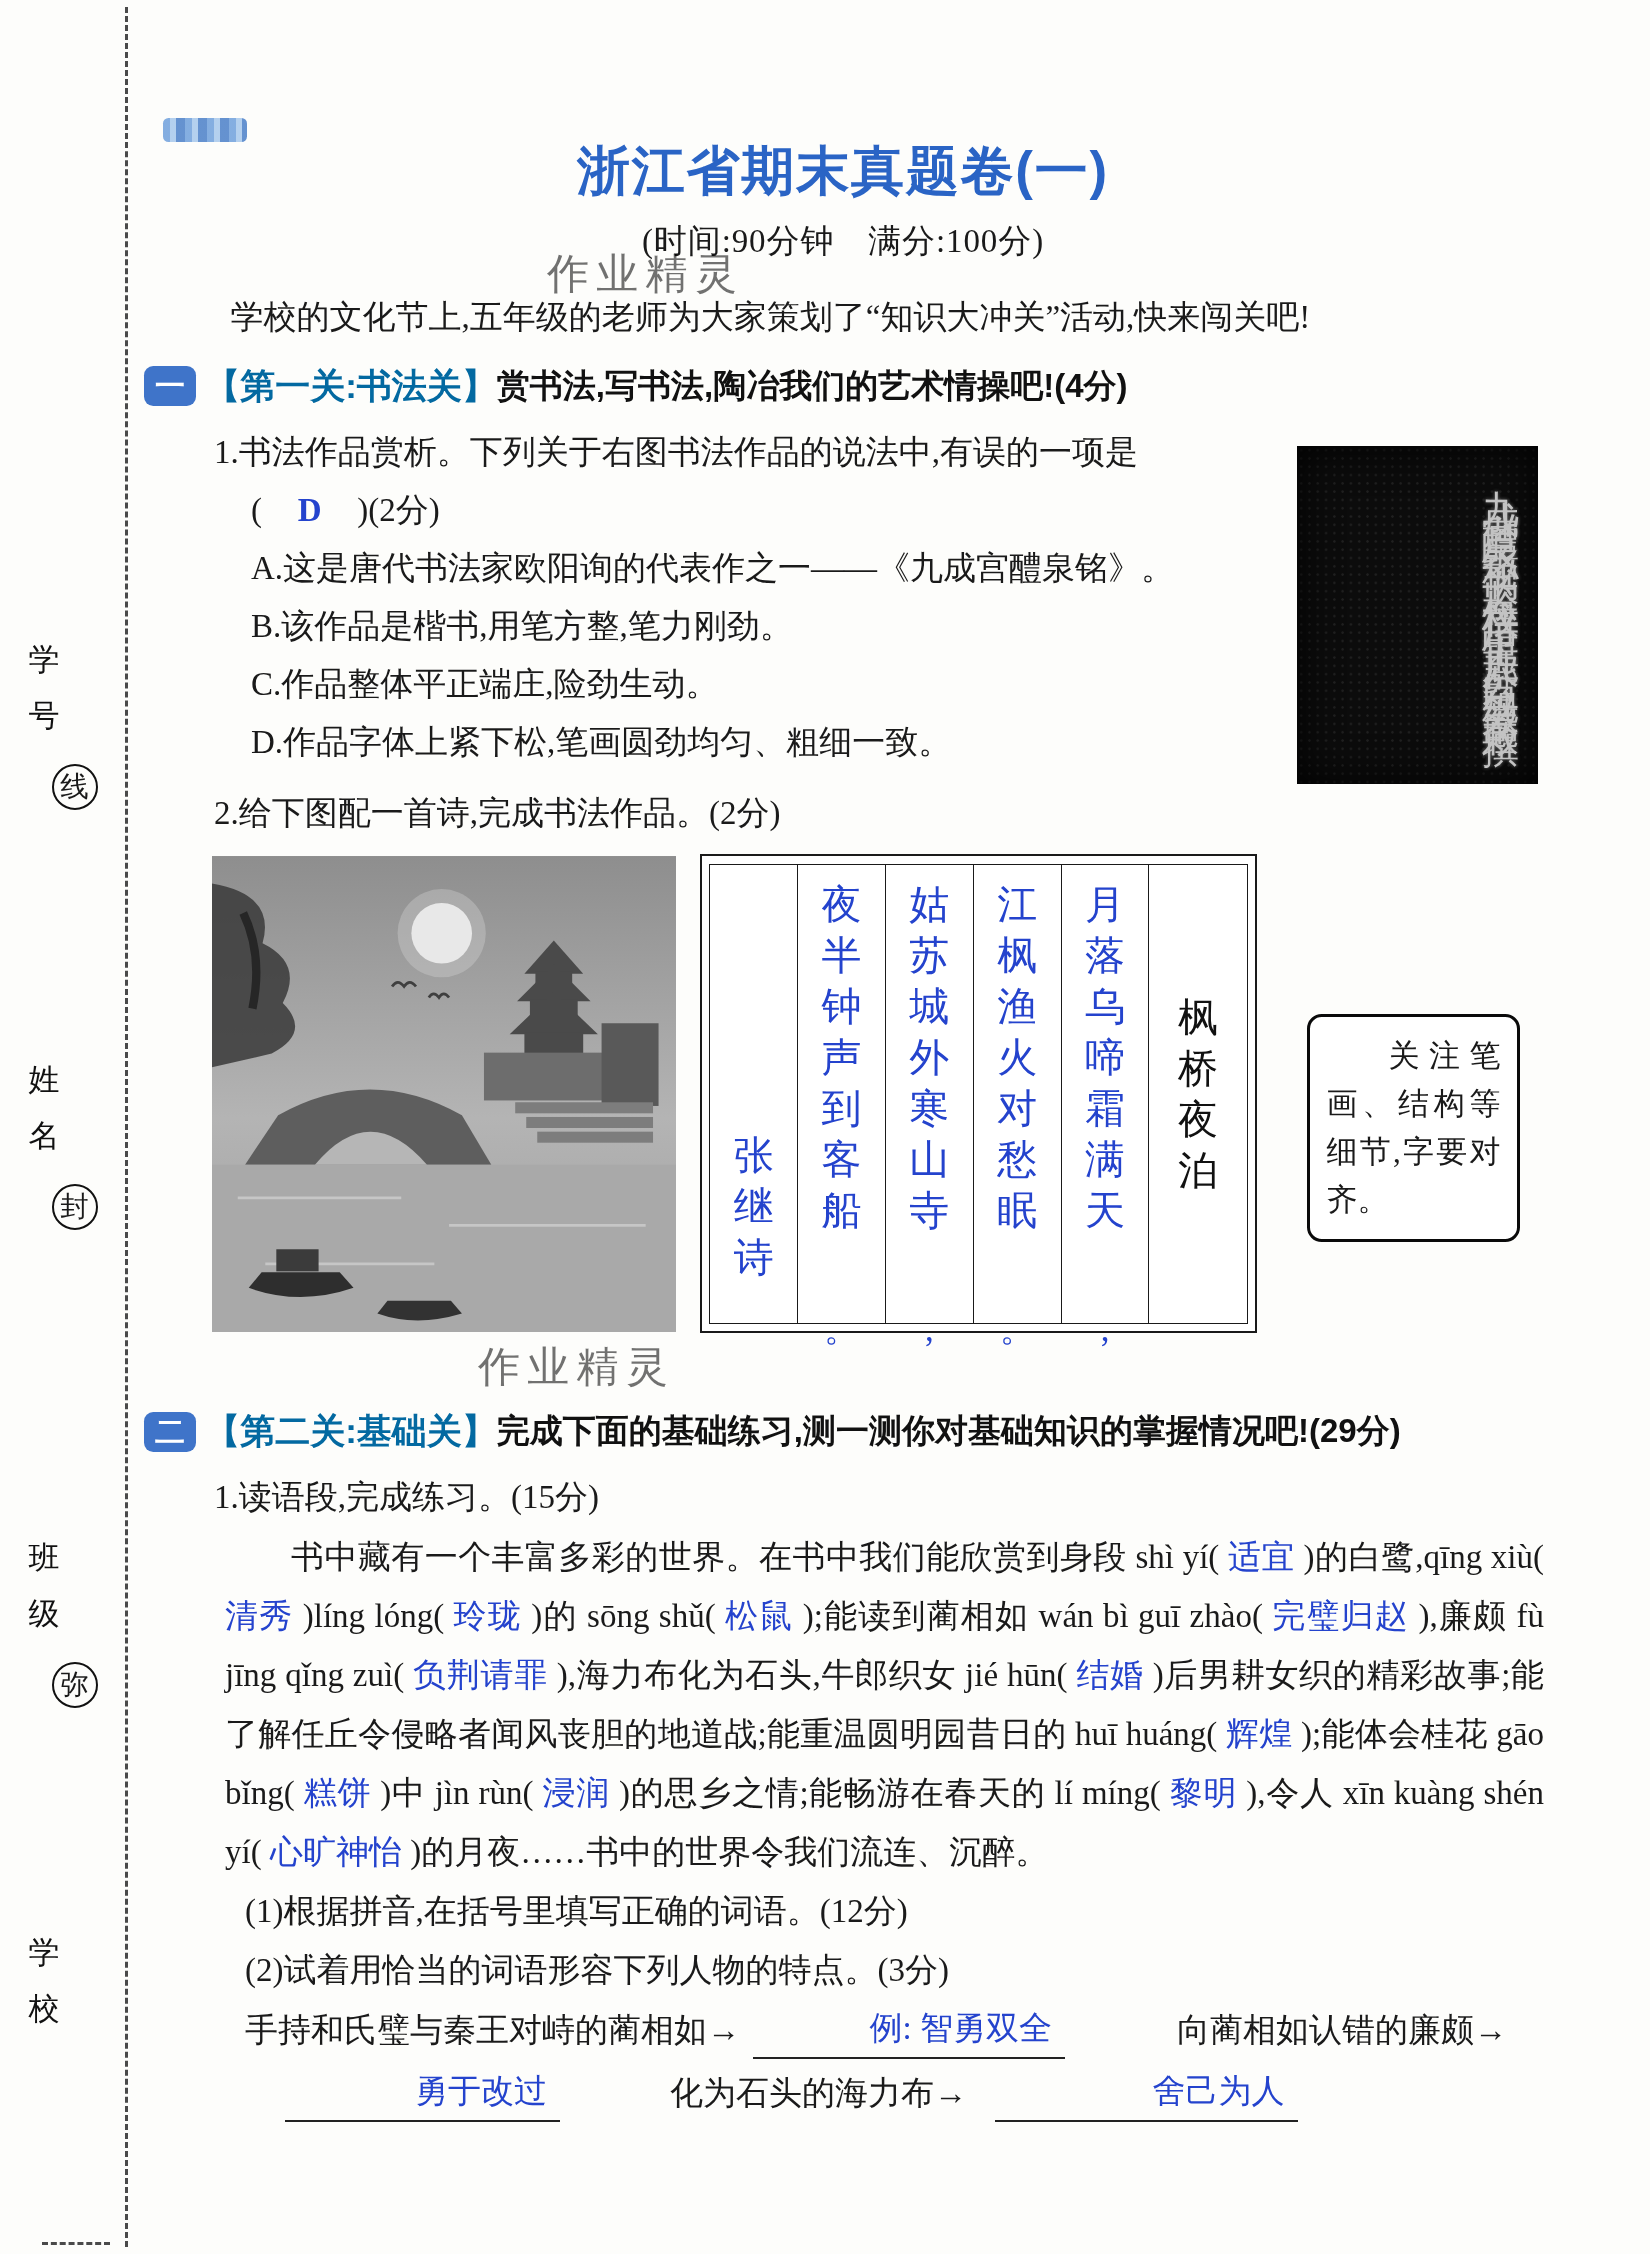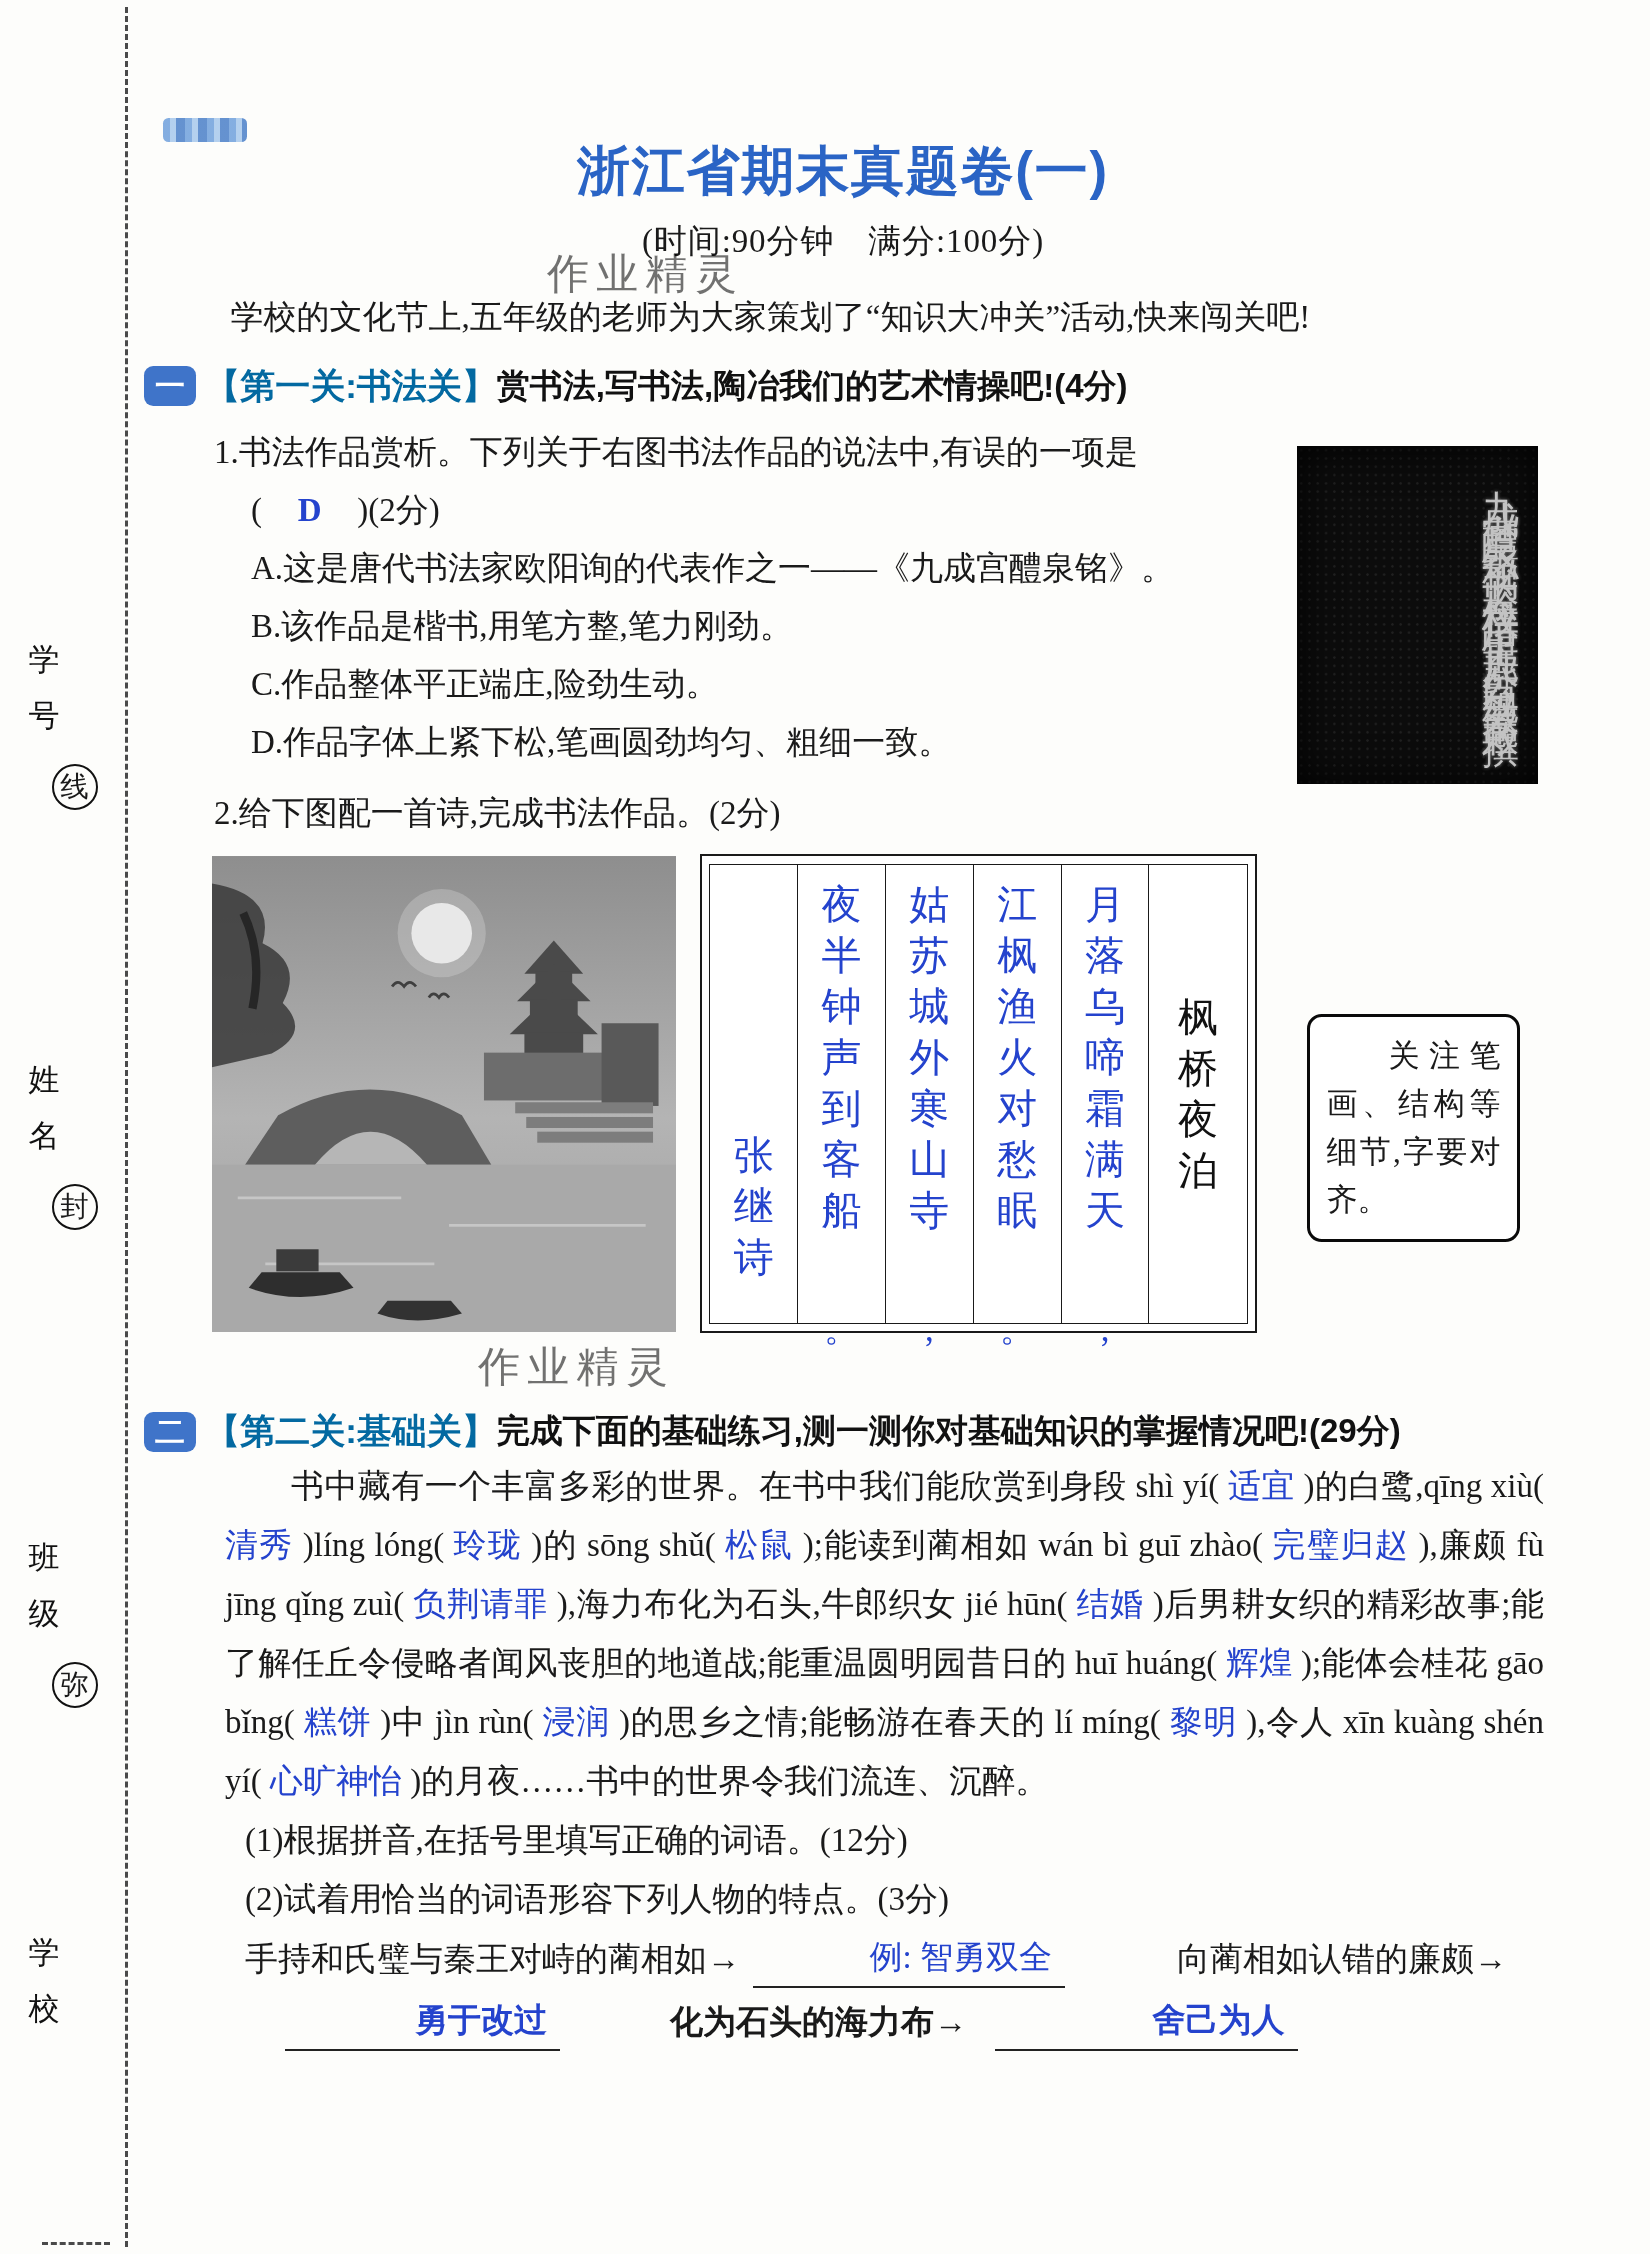--- a/index.html
+++ b/index.html
@@ -101,21 +101,21 @@
     border:3.7px solid #0a0a0a; border-radius:14.7px; background:#fff;
     padding:14.7px 16.5px; font-size:31px; line-height:48px; text-indent:2em; text-align:justify;
   }
 
   
   .sh2 { margin-top:37px; }
   .passage { margin-top:1.8px; font-size:33px; line-height:59px; text-align:justify; text-indent:2em; }
   .subq { margin-left:20px; font-size:33px; line-height:59px; }
 
   .fill-row { display:flex; align-items:flex-end; margin-left:20px; font-size:33px; line-height:57px; }
-  .fill-row.row2 { margin-top:3.7px;font-weight:bold; }
+  .fill-row.row2 { margin-top:3.7px; }
   .blank { border-bottom:2.8px solid #222; text-align:right; padding:0 13px; white-space:nowrap; }
   .b1 { min-width:312px; margin-left:13px; }
   .b2 { min-width:275px; margin-left:40px; }
   .b3 { min-width:303px; margin-left:27.5px; }
   .p2 { margin-left:auto; margin-right:37px; }
   .p3 { margin-left:110px; }
 </style>
 </head>
 <body>
 
@@ -285,20 +285,21 @@
 
       <div class="note-box">关注笔画、结构等细节,字要对齐。</div>
     </div>
 
     <div class="section-header sh2">
       <span class="sec-badge">二</span>
       <span class="sec-title">【第二关:基础关】</span>
       <span class="sec-sub">完成下面的基础练习,测一测你对基础知识的掌握情况吧!(29分)</span>
     </div>
 
+    <div class="stem">1.读语段,完成练习。(15分)</div>
 
     <p class="passage"><span>书中藏有一个丰富多彩的世界。在书中我们能欣赏到身段 shì yí( </span><span class="ans-blue">适宜</span><span> )的白鹭,qīng xiù( </span><span class="ans-blue">清秀</span><span> )líng lóng( </span><span class="ans-blue">玲珑</span><span> )的 sōng shǔ( </span><span class="ans-blue">松鼠</span><span> );能读到蔺相如 wán bì guī zhào( </span><span class="ans-blue">完璧归赵</span><span> ),廉颇 fù jīng qǐng zuì( </span><span class="ans-blue">负荆请罪</span><span> ),海力布化为石头,牛郎织女 jié hūn( </span><span class="ans-blue">结婚</span><span> )后男耕女织的精彩故事;能了解任丘令侵略者闻风丧胆的地道战;能重温圆明园昔日的 huī huáng( </span><span class="ans-blue">辉煌</span><span> );能体会桂花 gāo bǐng( </span><span class="ans-blue">糕饼</span><span> )中 jìn rùn( </span><span class="ans-blue">浸润</span><span> )的思乡之情;能畅游在春天的 lí míng( </span><span class="ans-blue">黎明</span><span> ),令人 xīn kuàng shén yí( </span><span class="ans-blue">心旷神怡</span><span> )的月夜……书中的世界令我们流连、沉醉。</span></p>
 
     <div class="subq">(1)根据拼音,在括号里填写正确的词语。(12分)</div>
     <div class="subq">(2)试着用恰当的词语形容下列人物的特点。(3分)</div>
 
     <div class="fill-row">
       <span>手持和氏璧与秦王对峙的蔺相如→</span>
       <span class="blank b1 ans-blue">例: 智勇双全</span>
       <span class="p2">向蔺相如认错的廉颇→</span>

